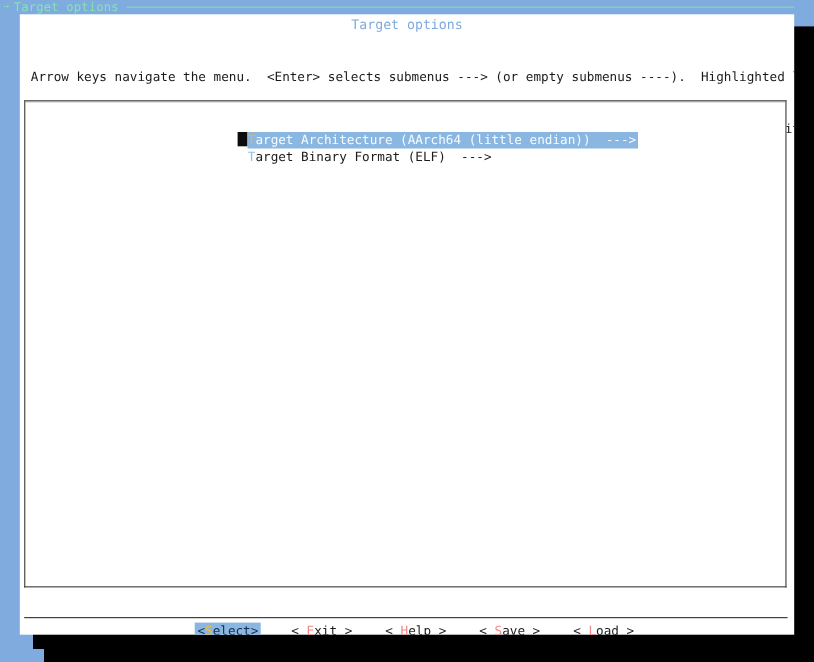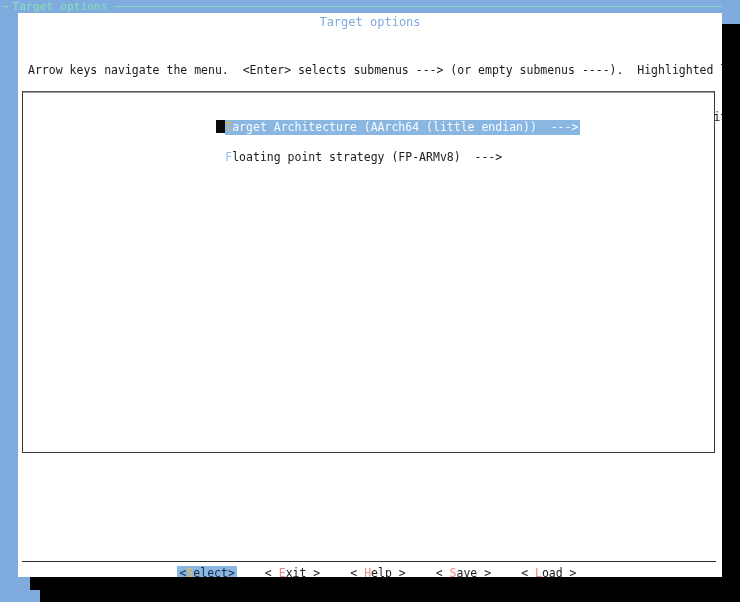--- a/index.html
+++ b/index.html
@@ -96,21 +96,21 @@
     white-space: pre-wrap;
   }
   #helptext .line { white-space: pre; }
 
   
   #menubox {
     position: absolute;
     left: 4px;
     top: 78px;
     width: 693px;
-    height: 362px;
+    height: 443px;
     border: 1px solid #3a3a3a;
     border-top-color: #5a5a5a;
     box-sizing: border-box;
     background: #ffffff;
   }
   
   #menubox::before {
     content: "";
     position: absolute;
     left: 0; right: 0; top: 0;
@@ -229,28 +229,28 @@
       <div class="line">Help, &lt;/&gt; for Search.  Legend: [*] feature is selected  [ ] feature is excluded</div>
     </div>
 
     <div id="menubox">
       <div id="menulist">
 
         <div class="menu-row selected">
           <span class="cursor"></span><span class="rowtext"><span class="hk">T</span><span class="rest">arget Architecture (AArch64 (little endian))  ---&gt;</span></span>
         </div>
 
+        <div class="menu-row">
+          <span class="cursor"></span><span class="rowtext"><span class="hk">T</span><span class="rest">arget Binary Format (ELF)  ---&gt;</span></span>
+        </div>
 
         <div class="menu-row">
           <span class="cursor"></span>
         </div>
 
-        <div class="menu-row">
-          <span class="cursor"></span><span class="rowtext"><span class="hk">F</span><span class="rest">loating point strategy (FP-ARMv8)  ---&gt;</span></span>
-        </div>
 
       </div>
     </div>
 
     <div id="btn-sep"></div>
 
     <div id="buttonbar">
 
       <span class="btn active"><span>&lt;</span><span class="bhk">S</span><span>elect&gt;</span></span>
 

